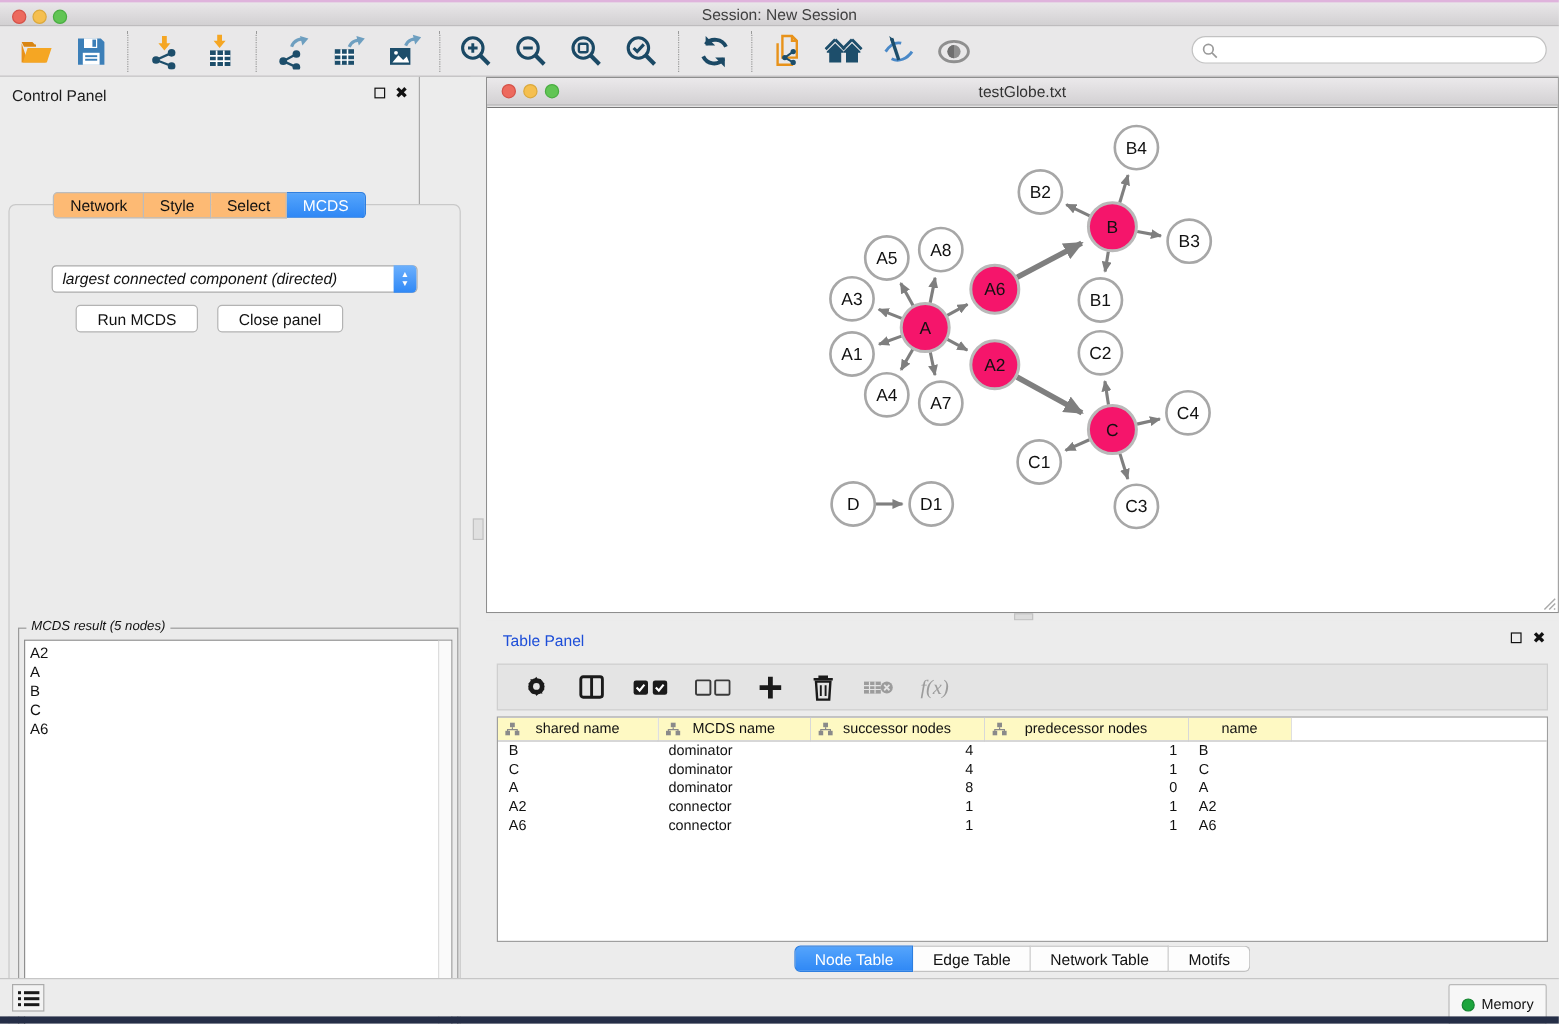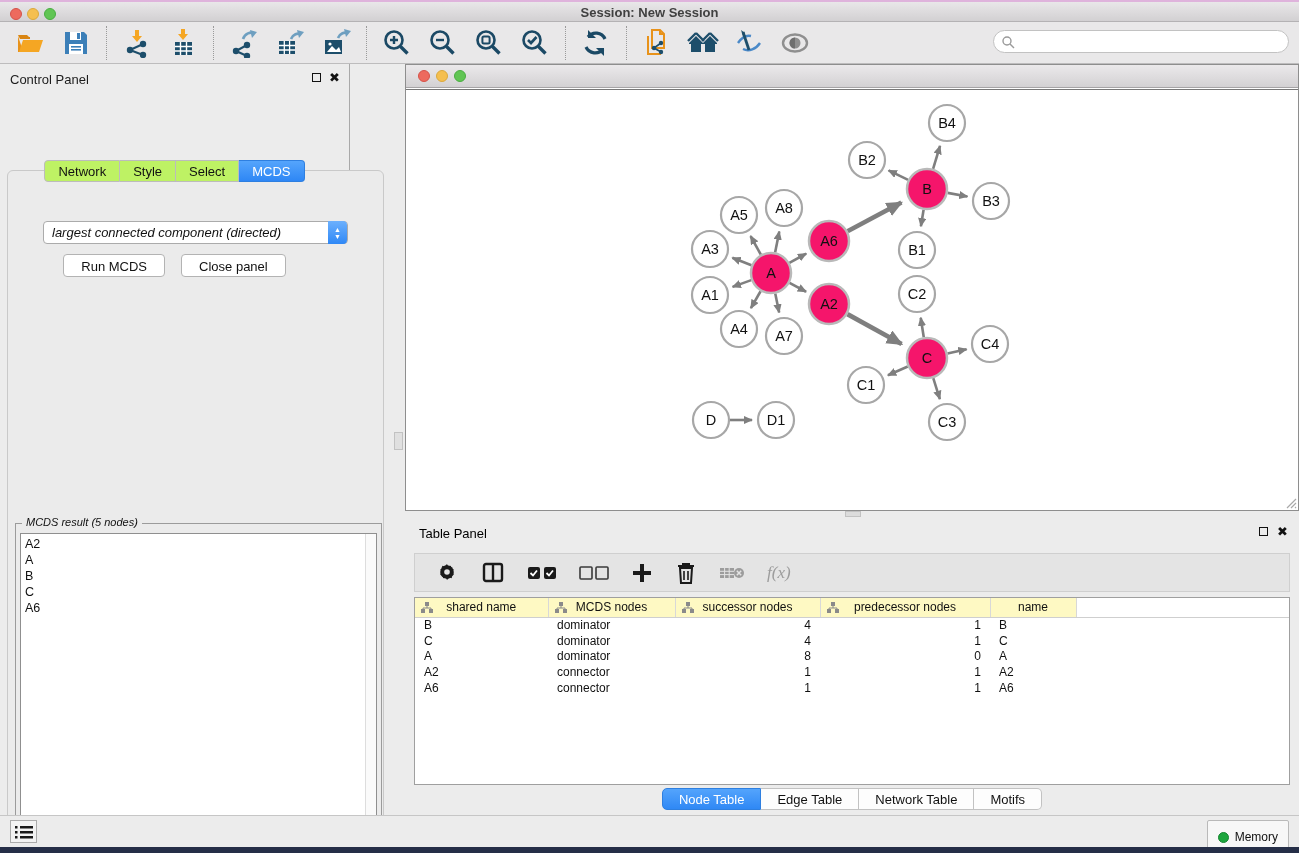--- a/index.html
+++ b/index.html
@@ -4,21 +4,21 @@
 <style>
   * { margin:0; padding:0; box-sizing:border-box; }
   html,body { width:1299px; height:853px; overflow:hidden;
     font-family:"Liberation Sans","DejaVu Sans",sans-serif; background:#ececec; }
 
   
   .titlebar { position:absolute; left:0; top:0; width:1299px; height:22px;
     background:linear-gradient(#e9e7e9,#d2d0d2); border-top:2px solid #dfb3dc;
     border-bottom:1px solid #b4b2b4; }
   .titlebar .title { position:absolute; left:0; right:0; top:3px; text-align:center;
-    font-size:13px; color:#404040;font-weight:bold; }
+    font-size:13px; color:#404040; }
   .tl { position:absolute; top:6px; width:12px; height:12px; border-radius:50%; }
   .tl.red{ left:10px; background:#ed6a5e; border:1px solid #d55249;}
   .tl.yellow{ left:27px; background:#f5bf4f; border:1px solid #dba93c;}
   .tl.green{ left:44px; background:#61c554; border:1px solid #4aad42;}
 
   
   .toolbar { position:absolute; left:0; top:22px; width:1299px; height:42px;
     background:#e9e8e9; border-bottom:1px solid #bdbcbd; display:flex; align-items:center; }
   .tb-group { display:flex; align-items:center; gap:14px; padding:0 14px; }
   .tb-sep { width:1px; height:34px; border-left:1px dotted #9a9a9a; }
@@ -31,21 +31,21 @@
   
   .control-panel { position:absolute; left:0; top:64px; width:350px; height:751px;
     background:#ececec; border-right:1px solid #a9a9a9; }
   .cp-header { position:relative; height:28px; }
   .cp-title { position:absolute; left:10px; top:8px; font-size:13px; color:#1c1c1c; }
   .float-ic { position:absolute; top:9px; width:9px; height:9px; border:1.5px solid #111; }
   .close-ic { position:absolute; top:6px; font-size:13px; font-weight:bold; color:#111; }
   .cp-box { position:absolute; left:7px; top:106px; width:377px; height:695px;
     background:#ebebeb; border:1px solid #c9c9c9; border-radius:6px; }
   .ctabs { position:absolute; left:0; right:0; top:96px; display:flex; justify-content:center; z-index:3;}
-  .ctab { height:22px; padding:3px 13px 0; font-size:13px; background:#bef264;
+  .ctab { height:22px; padding:3px 13px 0; font-size:13px; background:#fdba74;
     border:1px solid #bcbcbc; border-left:none; color:#111; }
   .ctab:first-child{ border-left:1px solid #bcbcbc; border-radius:4px 0 0 4px;}
   .ctab:last-child{ border-radius:0 4px 4px 0;}
   .ctab.active { background:linear-gradient(#55a5fc,#2e87f5); color:#fff; border-color:#2e7fe0;}
   .opt-label { position:absolute; left:0; right:0; top:138px; text-align:center; font-size:13px; color:#111;}
   .dropdown { position:absolute; left:43px; top:157px; width:305px; height:23px; background:#fff;
     border:1px solid #ababab; border-radius:4px; font-size:13px; color:#111;
     display:flex; align-items:center; padding-left:8px;font-style:italic; }
   .dd-stepper { position:absolute; right:0px; top:-1px; width:19px; height:23px;
     background:linear-gradient(#6cb0fd,#2f88f6); border-radius:0 4px 4px 0;
@@ -82,21 +82,21 @@
   .resize-corner{ position:absolute; right:1px; bottom:1px; }
 
   
   .hsplit { position:absolute; left:405px; top:511px; width:894px; height:6px; background:#ececec;}
   .hgrip { position:absolute; left:440px; top:0px; width:16px; height:6px;
     background:#dcdcdc; border:1px solid #c2c2c2;}
 
   
   .table-panel { position:absolute; left:405px; top:517px; width:894px; height:298px; background:#ececec;}
   .tp-header{ position:relative; height:27px; }
-  .tp-title{ position:absolute; left:14px; top:9px; font-size:13px; color:#000000;}
+  .tp-title{ position:absolute; left:14px; top:9px; font-size:13px; color:#1d4ed8;}
   .tp-toolbar{ position:absolute; left:9px; top:36px; right:9px; height:39px; background:#e4e4e4;
     border:1px solid #cfcfcf; display:flex; align-items:center; gap:22px; padding-left:20px;}
   .tp-ic{ display:flex; align-items:center; justify-content:center; height:26px;}
   .fx-label{ font-family:"Liberation Serif","DejaVu Serif",serif; font-style:italic;
     font-size:17px; color:#9c9c9c; }
   .tbl-wrap{ position:absolute; left:9px; top:80px; right:9px; height:188px; background:#fff;
     border:1px solid #9f9f9f; overflow:hidden;}
   table.data{ border-collapse:collapse; table-layout:fixed; font-size:12px; color:#111; width:100%;}
   table.data th{ background:#fef9c3; border-bottom:1px solid #cfcfcf; border-right:1px solid #d8d8d8;
     font-weight:normal; height:19px; text-align:center; position:relative; font-size:12px;}
@@ -330,20 +330,21 @@
 
 <div class="vsplit">
   <div class="vgrip"></div>
 </div>
 
 <div class="netwin">
   <div class="net-titlebar">
     <span class="tl red"></span>
     <span class="tl yellow"></span>
     <span class="tl green"></span>
+    <div class="title">testGlobe.txt</div>
   </div>
   <div class="net-canvas">
     <svg id="graph-svg" width="892" height="421">
         <defs>
           <marker id="arw" markerUnits="strokeWidth" markerWidth="3.6" markerHeight="3.2" refX="3.2" refY="1.6" orient="auto">
             <path d="M0,0 L3.6,1.6 L0,3.2 Z" fill="#7f7f7f"></path>
           </marker>
         </defs>
         <line x1="354.855375798862" y1="164.61286863543734" x2="344.593856229872" y2="146.01386441664306" stroke="#7f7f7f" stroke-width="2.6" marker-end="url(#arw)"></line>
         <line x1="369.11843883790186" y1="162.4078058104907" x2="373.2932127566836" y2="141.53393621658208" stroke="#7f7f7f" stroke-width="2.6" marker-end="url(#arw)"></line>
@@ -484,21 +485,21 @@
                 <rect x="4" y="0" width="4" height="4" fill="#8a8a8a"></rect>
                 <path d="M6 4v2M2 9V6h8v3" stroke="#8a8a8a" fill="none"></path>
                 <rect x="0" y="7" width="4" height="4" fill="#8a8a8a"></rect>
                 <rect x="8" y="7" width="4" height="4" fill="#8a8a8a"></rect>
               </svg><span>shared name</span></th>
             <th style="width: 127px;"><svg width="12" height="11" class="th-tree">
                 <rect x="4" y="0" width="4" height="4" fill="#8a8a8a"></rect>
                 <path d="M6 4v2M2 9V6h8v3" stroke="#8a8a8a" fill="none"></path>
                 <rect x="0" y="7" width="4" height="4" fill="#8a8a8a"></rect>
                 <rect x="8" y="7" width="4" height="4" fill="#8a8a8a"></rect>
-              </svg><span>MCDS nodes</span></th>
+              </svg><span>MCDS name</span></th>
             <th style="width: 145px;"><svg width="12" height="11" class="th-tree">
                 <rect x="4" y="0" width="4" height="4" fill="#8a8a8a"></rect>
                 <path d="M6 4v2M2 9V6h8v3" stroke="#8a8a8a" fill="none"></path>
                 <rect x="0" y="7" width="4" height="4" fill="#8a8a8a"></rect>
                 <rect x="8" y="7" width="4" height="4" fill="#8a8a8a"></rect>
               </svg><span>successor nodes</span></th>
             <th style="width: 170px;"><svg width="12" height="11" class="th-tree">
                 <rect x="4" y="0" width="4" height="4" fill="#8a8a8a"></rect>
                 <path d="M6 4v2M2 9V6h8v3" stroke="#8a8a8a" fill="none"></path>
                 <rect x="0" y="7" width="4" height="4" fill="#8a8a8a"></rect>

